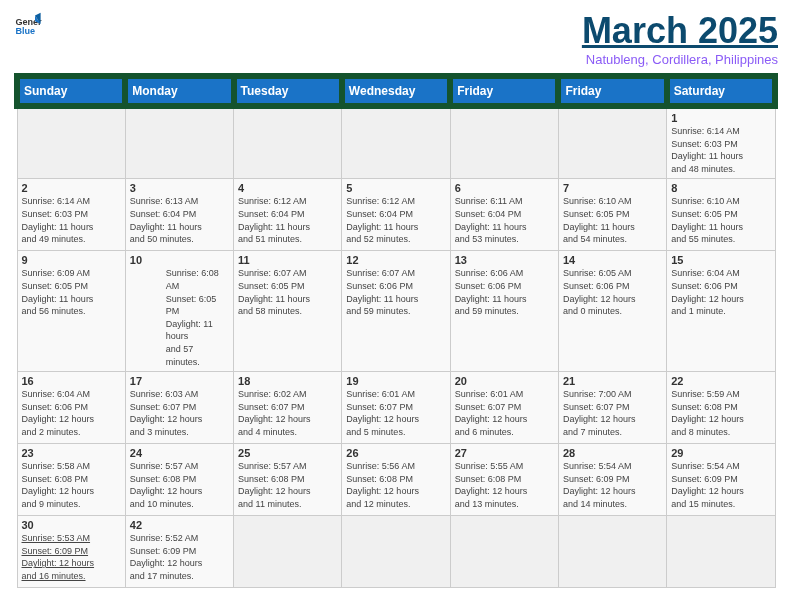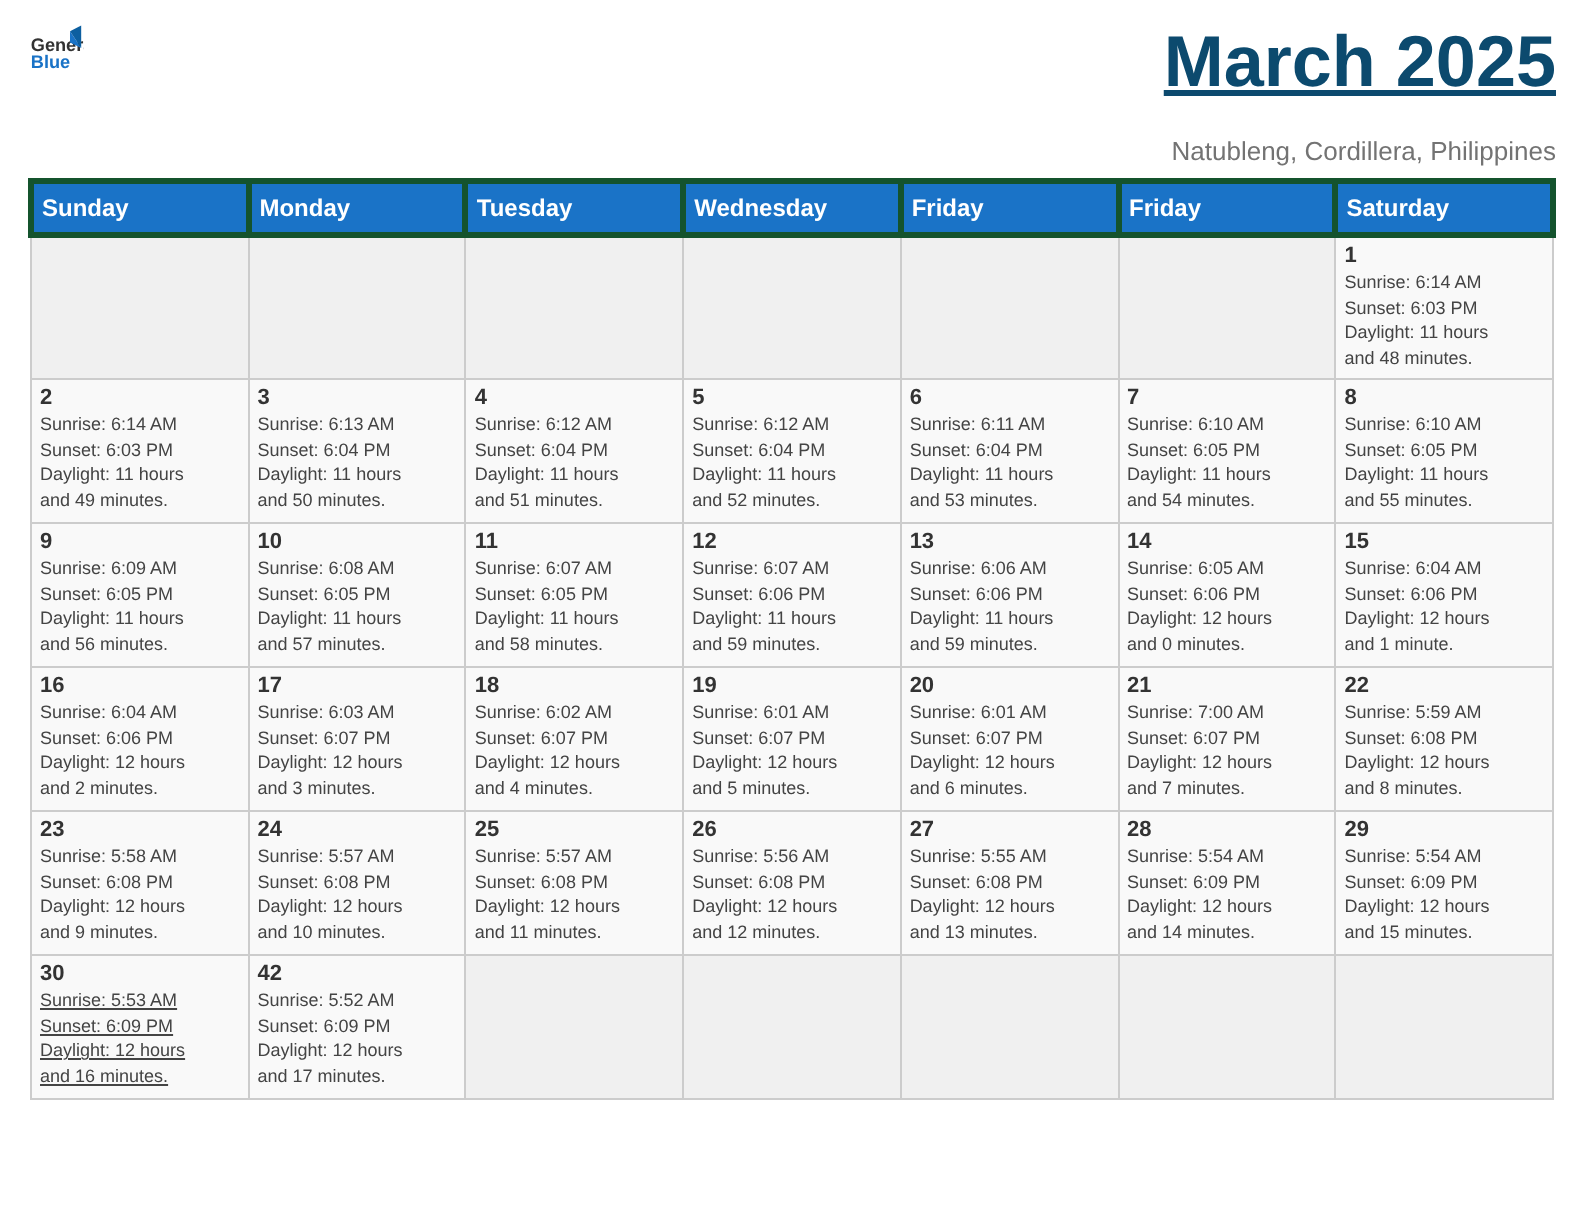--- a/index.html
+++ b/index.html
@@ -34,36 +34,35 @@
       text-align: right;
     }
     .month-title {
       font-size: 36px;
       font-weight: bold;
       color: #0c4a6e;
       text-decoration: underline;
     }
     .subtitle {
       font-size: 13px;
-      color: #737373;
-      margin-top: 16px;
+      color: #8b5cf6;
     }
     table {
       width: 100%;
       border-collapse: collapse;
       table-layout: fixed;
     }
     thead tr th {
       background: #1a73c7;
       color: #fff;
       font-size: 12px;
       font-weight: bold;
       padding: 5px 4px;
       text-align: left;
-      border: 3px solid #14532d;
+      border: 6px solid #14532d;
     }
     tbody tr td {
       border: 1px solid #ccc;
       vertical-align: top;
       padding: 3px 4px;
       font-size: 9.5px;
       color: #333;
       background: #f9f9f9;
       height: 72px;
     }
@@ -184,21 +183,21 @@
         <tr>
           <td>
             <span class="day-number">9</span>
             <div class="day-info" style="white-space: pre-line;">Sunrise: 6:09 AM
 Sunset: 6:05 PM
 Daylight: 11 hours
 and 56 minutes.</div>
           </td>
           <td>
             <span class="day-number">10</span>
-            <div class="day-info" style="white-space: pre-line;">Sunrise: 6:08 AM
+            <div class="day-info" style="white-space: pre-line; margin-left: 36px;">Sunrise: 6:08 AM
 Sunset: 6:05 PM
 Daylight: 11 hours
 and 57 minutes.</div>
           </td>
           <td>
             <span class="day-number">11</span>
             <div class="day-info" style="white-space: pre-line;">Sunrise: 6:07 AM
 Sunset: 6:05 PM
 Daylight: 11 hours
 and 58 minutes.</div>

